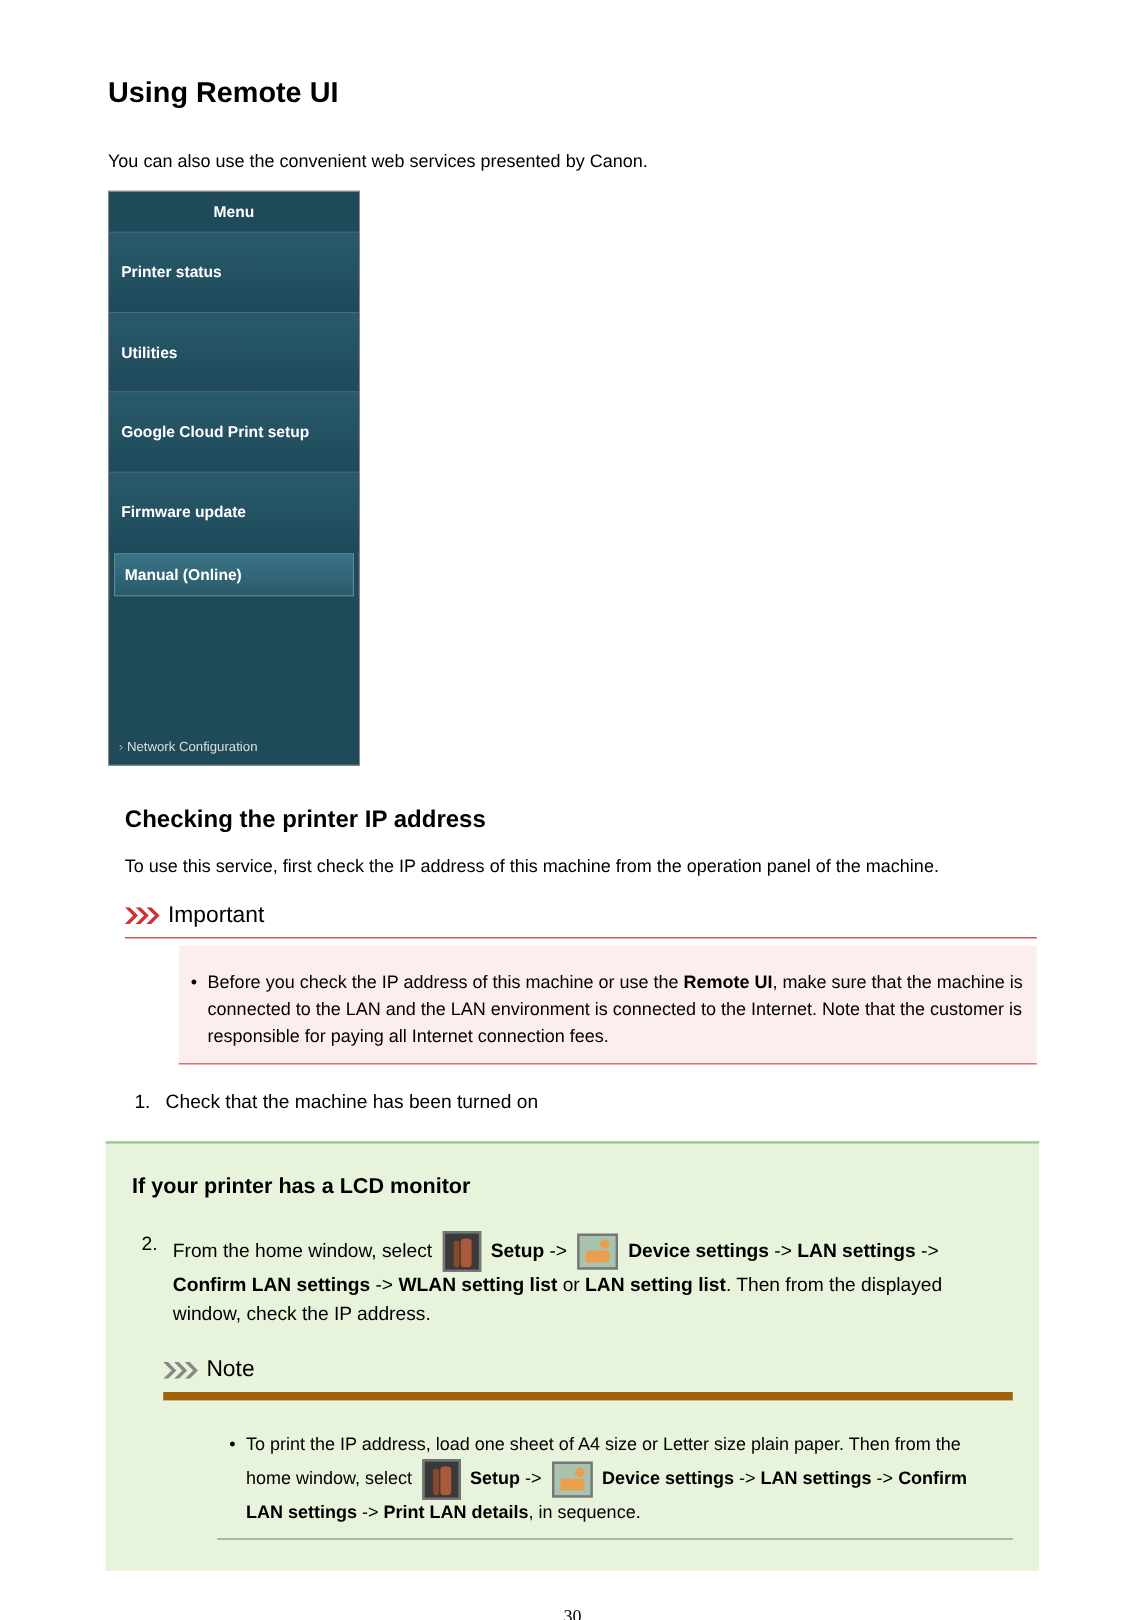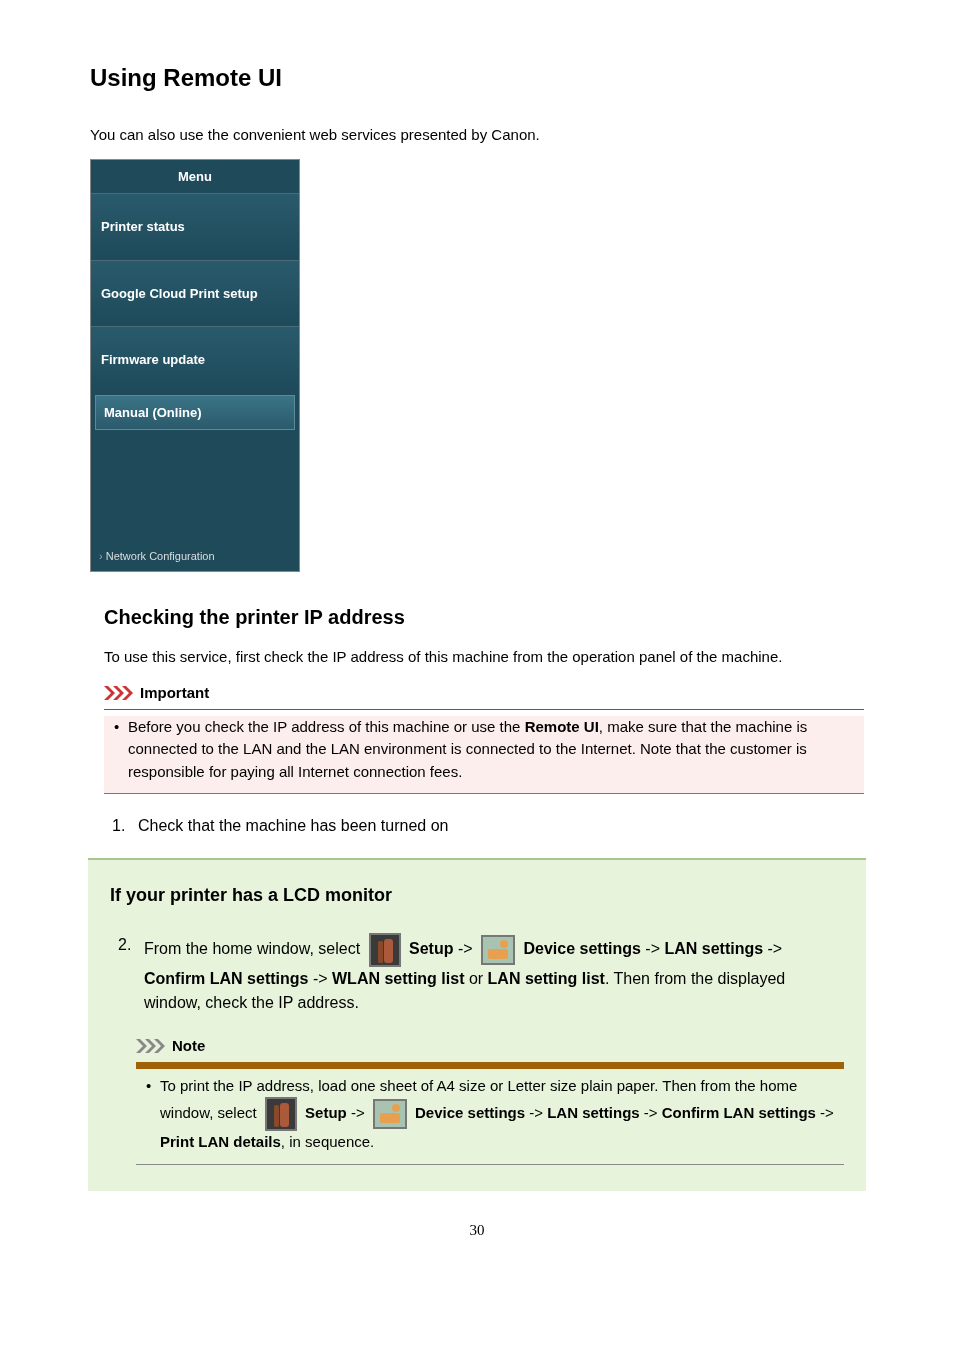--- a/index.html
+++ b/index.html
@@ -90,28 +90,29 @@
     .callout-header.note-header {
       border-bottom: 7px solid #a16207;
     }
     .chevron-icon {
       display: inline-flex;
       margin-right: 6px;
     }
     .chevron-red { fill: #cc3333; }
     .chevron-gray { fill: #888; }
     .callout-title {
-      font-weight: bold;
-      font-size: 15px;
+      font-weight: normal;
+      font-size: 19px;
     }
     .callout-body {
       background: #fdeeee;
       border-bottom: 1px solid #cc5555;
-      padding: 0 10px 10px 10px;
-      font-size: 15px;
+      padding: 20px 10px 10px 10px;
+      font-size: 15px;
+      margin-left: 45px;
     }
     .callout-body.note-body {
       background: transparent;
       border-bottom: 1px solid #888;
     }
     .callout ul { list-style: none; }
     .callout li { position: relative; padding-left: 14px; }
     .callout li::before { content: "•"; position: absolute; left: 0; top: 0; }
     ol.steps {
       list-style: none;
@@ -208,20 +209,21 @@
 <body>
 
 <div class="page">
   <h1>Using Remote UI</h1>
 
   <p class="intro-p">You can also use the convenient web services presented by Canon.</p>
 
   <div class="menu-screenshot">
     <div class="menu-header">Menu</div>
     <div class="menu-item">Printer status</div>
+    <div class="menu-item">Utilities</div>
     <div class="menu-item">Google Cloud Print setup</div>
     <div class="menu-item">Firmware update</div>
     <div class="menu-item highlight">Manual (Online)</div>
     <div class="menu-spacer"></div>
     <div class="menu-footer">Network Configuration</div>
   </div>
 
   <div class="indent">
     <h2>Checking the printer IP address</h2>
     <p class="body-p">To use this service, first check the IP address of this machine from the operation panel of the machine.</p>

